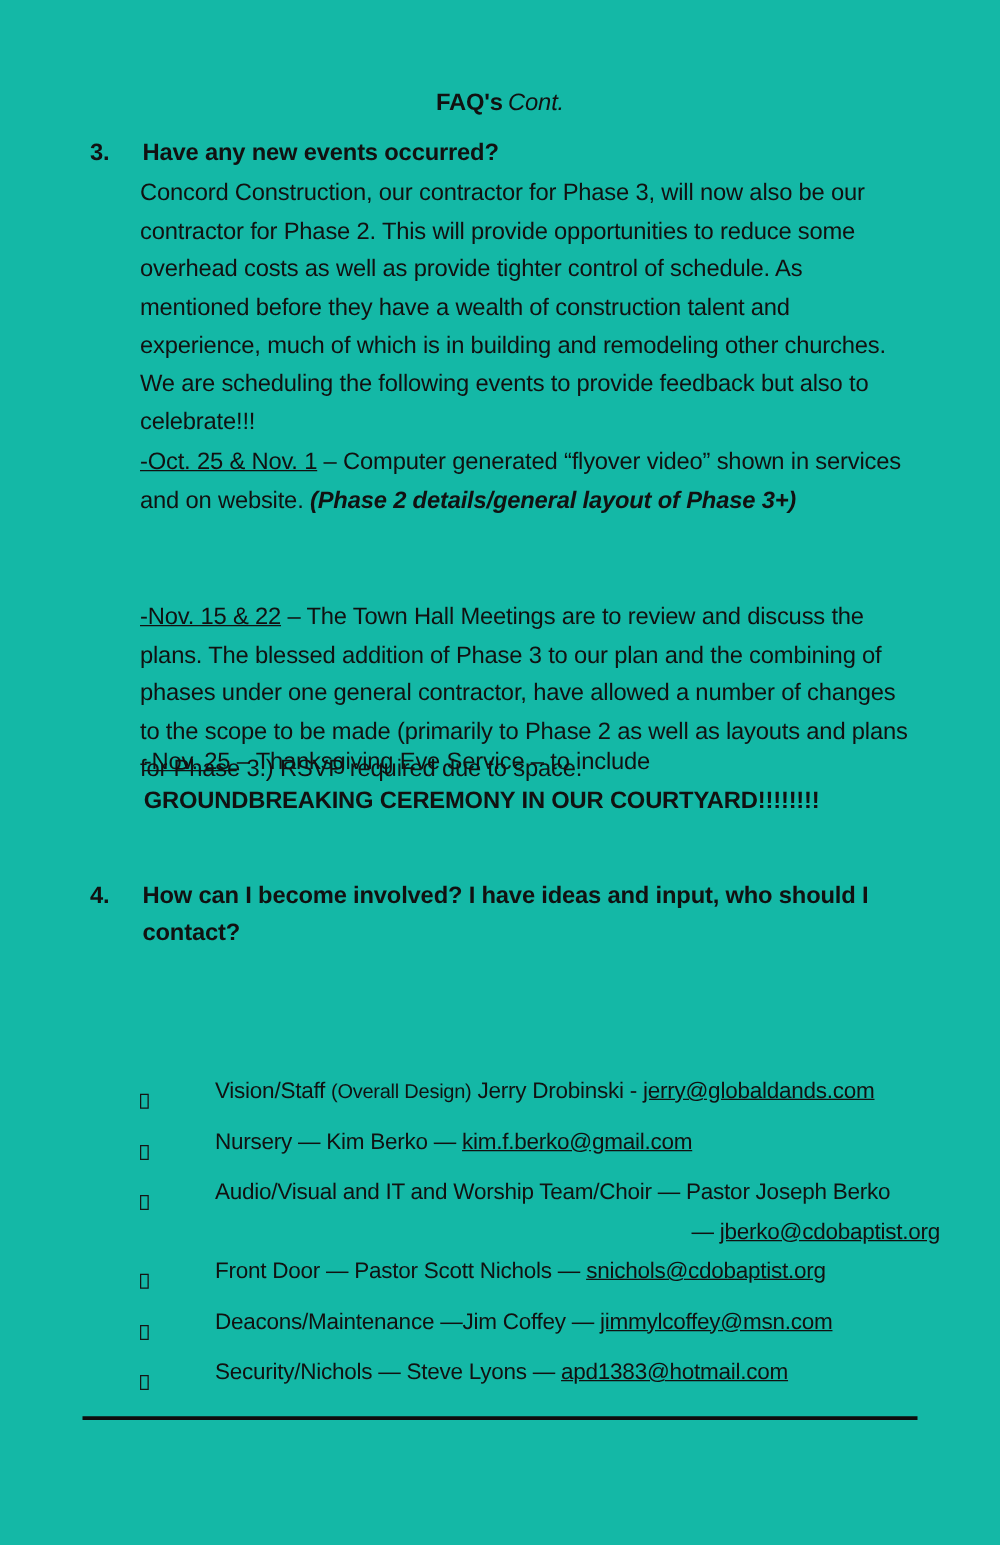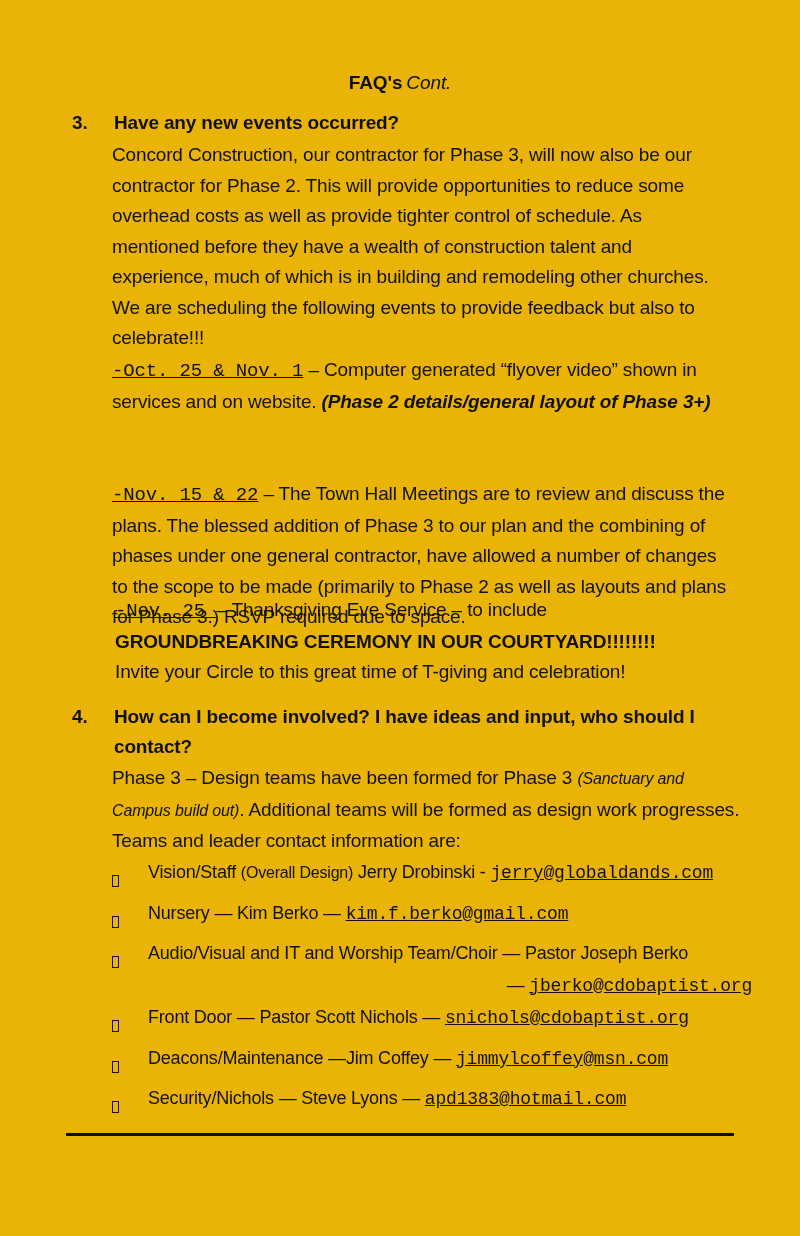--- a/index.html
+++ b/index.html
@@ -13,21 +13,21 @@
     position: relative;
     font-family: "Liberation Sans", "DejaVu Sans", sans-serif;
     color: #111111;
     overflow: hidden;
   }
   .page {
     position: absolute;
     left: 0; top: 0;
     width: 800px;
     height: 1236px;
-    background: #eab308;
+    background: #14b8a6;
   }
 
   
   .doc-title {
     position: absolute;
     left: 0;
     top: 71px;
     width: 800px;
     text-align: center;
     font-size: 19px;
@@ -63,21 +63,21 @@
   
   .para {
     position: absolute;
     left: 112px;
     width: 620px;
     font-size: 19px;
     line-height: 30.5px;
     letter-spacing: -0.15px;
     text-align: left;
   }
-  .u { text-decoration: underline; font-family: Liberation Mono, monospace; }
+  .u { text-decoration: underline; }
   .i { font-style: italic; margin-top: 30px; }
   .b { font-weight: bold; }
   .small-i {
     font-style: italic;
     font-size: 16px;
   }
   .small-up {
     font-size: 16px;
   }
 
@@ -86,20 +86,21 @@
     position: absolute;
     left: 112px;
     width: 640px;
     font-size: 18px;
     line-height: 31.5px;
     letter-spacing: -0.2px;
   }
   .bullet-row {
     display: flex;
     align-items: flex-start;
+    gap: 24px;
   }
   .bullet-glyph {
     flex: 0 0 36px;
     width: 36px;
     padding-top: 9px;
   }
   .tofu {
     display: inline-block;
     width: 7px;
     height: 12px;
@@ -149,33 +150,29 @@
 
   <div class="para" style="top:432px;margin-top:47px;">
     <span class="u">-Nov. 15 &amp; 22</span><span> – The Town Hall Meetings are to review and discuss the plans. The blessed addition of Phase 3 to our plan and the combining of phases under one general contractor, have allowed a number of changes to the scope to be made (primarily to Phase 2 as well as layouts and plans for Phase 3.)  RSVP required due to space.</span>
   </div>
 
   <div class="para" style="top:595px;left:115px;">
     <div>
       <span class="u">-Nov. 25 </span><span>– Thanksgiving Eve Service – to include</span>
     </div>
     <div class="b">GROUNDBREAKING CEREMONY IN OUR COURTYARD!!!!!!!!</div>
-    <div>Invite your Circle to this great time of T-giving and celebration!</div>
   </div>
 
   <div class="qblock" style="top:702px;">
     <div class="qhead">
       <span class="qnum">4.</span>
       <span class="qtext">How can I become involved? I have ideas and input, who should I contact?</span>
     </div>
   </div>
 
-  <div class="para" style="top:763px;width:628px;">
-    <span>Phase 3 – Design teams have been formed for Phase 3 </span><span class="small-i">(Sanctuary and Campus build out)</span><span>.  Additional teams will be formed as design work progresses.  Teams and leader contact information are:</span>
-  </div>
 
   <div class="bullets" style="top:857px;">
 
     <div class="bullet-row">
       <span class="bullet-glyph"><span class="tofu"></span></span>
       <span class="bullet-text"><span>Vision/Staff </span><span class="small-up">(Overall Design)</span><span> Jerry Drobinski - </span><span class="u">jerry@globaldands.com</span></span>
     </div>
 
     <div class="bullet-row">
       <span class="bullet-glyph"><span class="tofu"></span></span>

